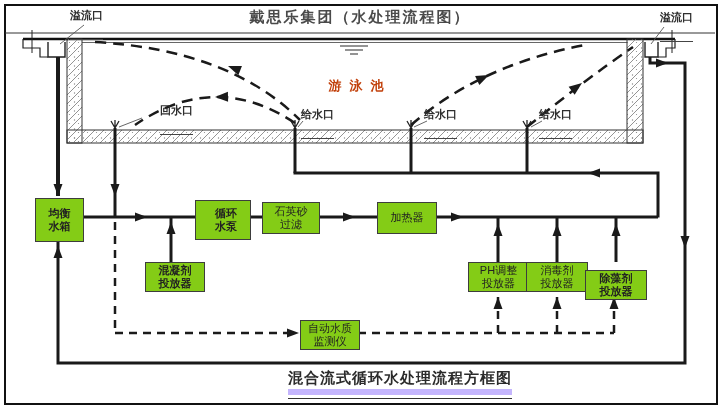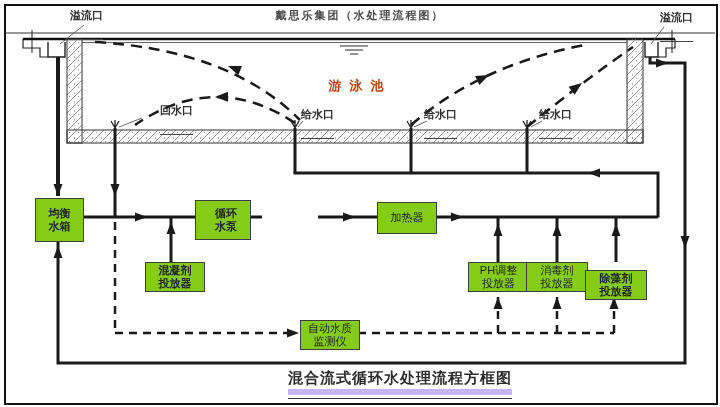--- a/index.html
+++ b/index.html
@@ -10,21 +10,21 @@
   }
   #frame{position:absolute;left:4px;top:4px;width:710px;height:397px;border:2px solid #111;}
   svg{position:absolute;left:0;top:0;z-index:1;}
   .lbl{position:absolute;z-index:3;font-size:11px;font-weight:bold;color:#2e2e2e;
        border-bottom:1px solid #444;line-height:13px;padding-bottom:17px;white-space:nowrap;}
   .box{position:absolute;z-index:2;background:#84cc16;border:1.5px solid #3d3d3d;
        display:flex;align-items:center;justify-content:center;text-align:center;
        font-size:11px;line-height:1.2;color:#222;white-space:pre-line;}
   .bold{font-weight:bold;}
   #header-title{position:absolute;z-index:3;left:0;top:8px;width:720px;text-align:center;
-       font-size:11px;font-weight:bold;letter-spacing:2px;color:#4a4a4a;}
+       font-size:15px;font-weight:bold;letter-spacing:2px;color:#4a4a4a;}
   #pool-name{position:absolute;z-index:3;left:295px;top:77px;width:130px;text-align:center;
        font-size:13px;font-weight:bold;letter-spacing:8px;color:#c2410c;}
   #footer-wrap{position:absolute;z-index:3;left:200px;top:369px;width:400px;text-align:center;}
   #footer-title{display:inline-block;font-size:15px;font-weight:bold;color:#2b2b2b;
        letter-spacing:1px;border-bottom:1px solid #333;padding-bottom:3px;}
   #footer-title span{display:inline-block;border-bottom:6px solid #c4b5fd;padding-bottom:1px;}
 </style>
 </head>
 <body>
 
@@ -160,20 +160,22 @@
   <div id="pool-name">游泳池</div>
   <div class="lbl" style="left:140px;top:104px;margin-left:20px;">回水口</div>
   <div class="lbl" style="left:301px;top:108px;">给水口</div>
   <div class="lbl" style="left:424px;top:108px;">给水口</div>
   <div class="lbl" style="left:539px;top:108px;">给水口</div>
 
   <div class="box bold" style="left:35px;top:198px;width:47px;height:42px;">均衡
 水箱</div>
   <div class="box bold" style="left:195px;top:200px;width:48px;height:38px;padding-left:6px;">循环
 水泵</div>
+  <div class="box" style="left:262px;top:202px;width:56px;height:30px;">石英砂
+过滤</div>
   <div class="box" style="left:377px;top:202px;width:58px;height:30px;">加热器</div>
   <div class="box bold" style="left:145px;top:262px;width:58px;height:28px;">混凝剂
 投放器</div>
   <div class="box" style="left:468px;top:262px;width:59px;height:28px;">PH调整
 投放器</div>
   <div class="box" style="left:526px;top:262px;width:60px;height:28px;">消毒剂
 投放器</div>
   <div class="box" style="left:585px;top:270px;width:60px;height:28px;font-weight:bold;">除藻剂
 投放器</div>
   <div class="box" style="left:300px;top:320px;width:58px;height:28px;">自动水质

